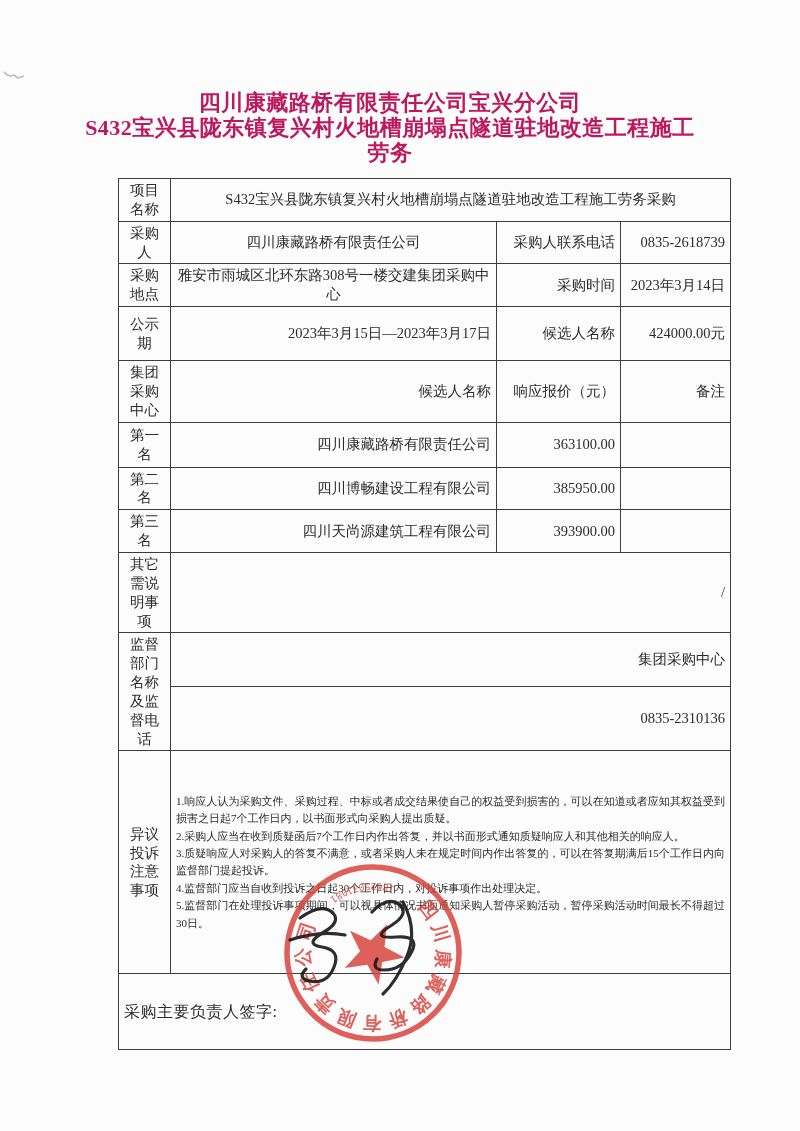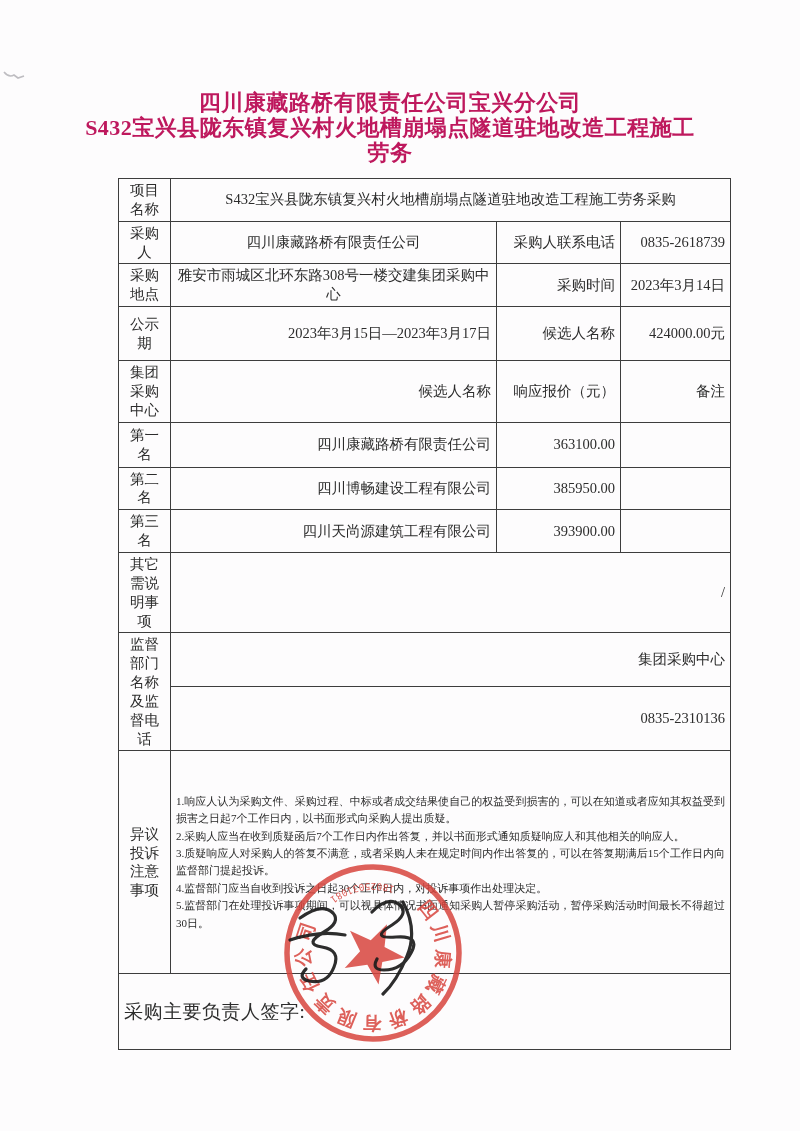--- a/index.html
+++ b/index.html
@@ -32,21 +32,21 @@
   td.lbl{word-break:break-all;padding:2px 3px;text-align:center;}
   td.lblc{word-break:break-all;padding:2px 2px;text-align:center;}
   td.c{text-align:right;}
   td.l{text-align:center;}
   td.objection-cell{padding:6px 8px 6px 7px;}
   .objection-cell .oline{
     font-size:11px;line-height:17.4px;text-align:justify;
     word-break:break-all;color:#2a2a2a;
   }
   td.sig-cell{padding:0 0 0 6px;position:relative;}
-  .sig-label{font-size:19px;letter-spacing:.5px;text-align:right;}
+  .sig-label{font-size:16px;letter-spacing:.5px;text-align:right;}
   .stamp{position:absolute;left:263px;top:843px;width:220px;height:220px;pointer-events:none;}
   .autograph{position:absolute;left:276px;top:880px;width:210px;height:130px;pointer-events:none;}
 </style>
 </head>
 <body>
 
 <div class="page">
 
   <svg class="corner-artifact" viewBox="0 0 26 14">
     <path d="M2 6 q5 6 10 3 l4 3 l6 -2" fill="none" stroke="#8a8890" stroke-width="1.6" opacity="0.55"></path>

